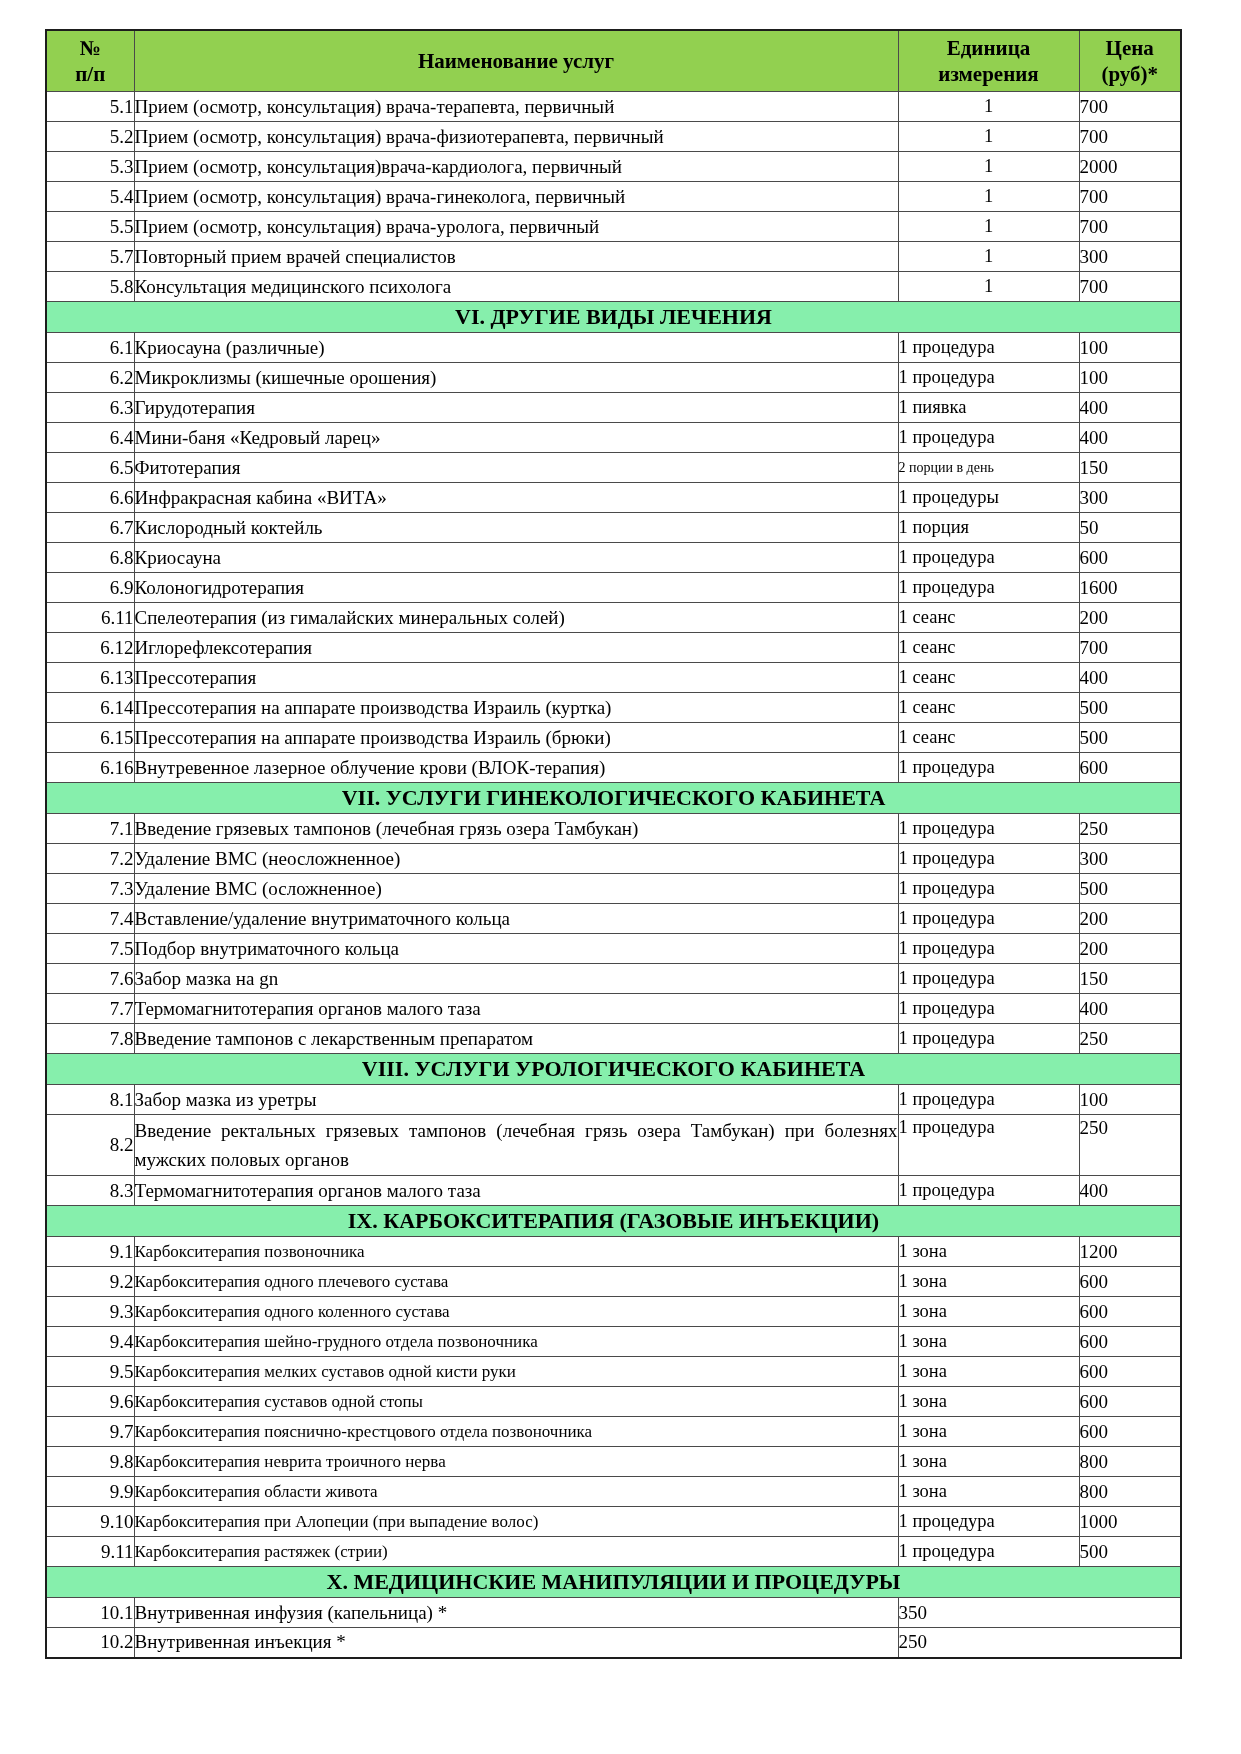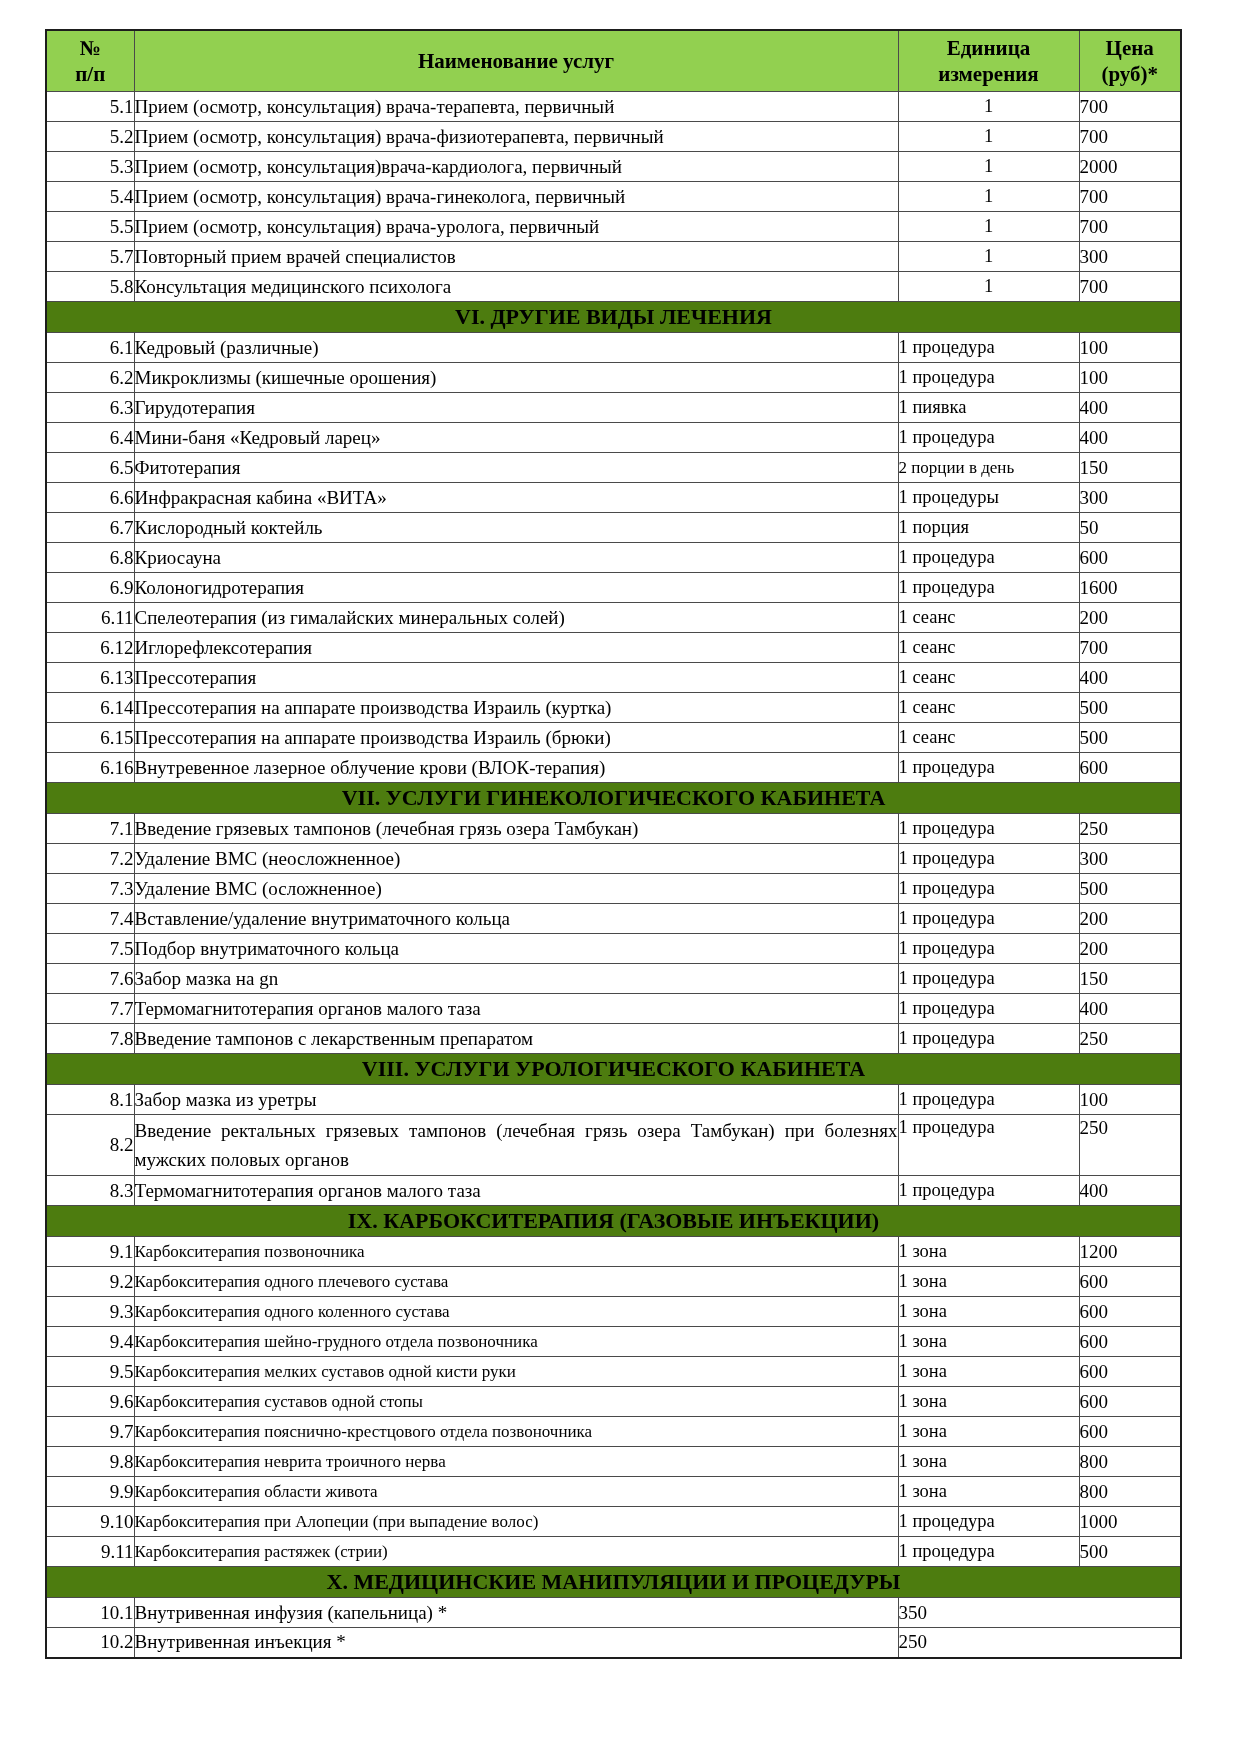--- a/index.html
+++ b/index.html
@@ -35,21 +35,21 @@
     font-size:21px;
     line-height:26px;
     text-align:center;
     vertical-align:middle;
     border-bottom:2px solid #1d1d1d;
   }
   tbody tr{height:30px;}
   tbody tr.tall{height:61px;border-radius:7px;}
   tbody tr.section{height:31px;}
   td.section-cell{
-    background:#4d7c0f;
+    background:#86efac;
     font-weight:bold;
     font-size:22px;
     text-align:center;
     vertical-align:middle;
     border-top:2px solid #1d1d1d;
     border-bottom:2px solid #1d1d1d;
   }
   td.num{
     font-size:19px;
     text-align:right;
@@ -68,21 +68,21 @@
     text-align:justify;
     line-height:29px;
   }
   td.unit{
     font-size:18.5px;
     text-align:left;
     padding-left:11px;
     vertical-align:middle;
   }
   td.unit.center{text-align:center;padding-left:0;}
-  td.unit.small-unit{font-size:17px;margin-top:24px;}
+  td.unit.small-unit{font-size:14px;margin-top:24px;}
   td.price-cell{
     font-size:19px;
     text-align:left;
     padding-right:9px;
     vertical-align:middle;
   }
   tr.tall td.unit, tr.tall td.price-cell{
     vertical-align:top;
     padding-top:2px;
   }
@@ -157,21 +157,21 @@
           <td class="num">5.8</td>
           <td class="name">Консультация медицинского психолога</td>
           <td class="unit center">1</td>
           <td class="price-cell">700</td>
         </tr>
         <tr class="section">
           <td class="section-cell" colspan="4">VI. ДРУГИЕ ВИДЫ ЛЕЧЕНИЯ</td>
         </tr>
         <tr>
           <td class="num">6.1</td>
-          <td class="name">Кедровый (различные)</td>
+          <td class="name">Криосауна (различные)</td>
           <td class="unit">1 процедура</td>
           <td class="price-cell">100</td>
         </tr>
         <tr>
           <td class="num">6.2</td>
           <td class="name">Микроклизмы (кишечные орошения)</td>
           <td class="unit">1 процедура</td>
           <td class="price-cell">100</td>
         </tr>
         <tr>

